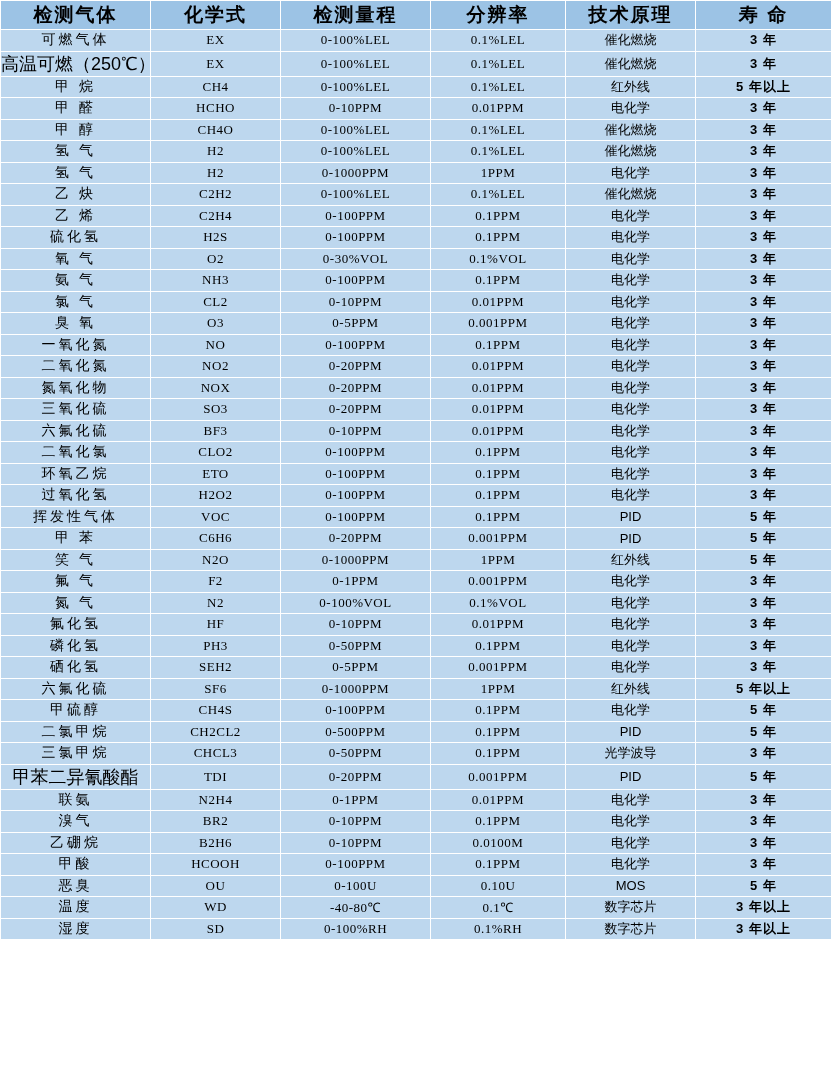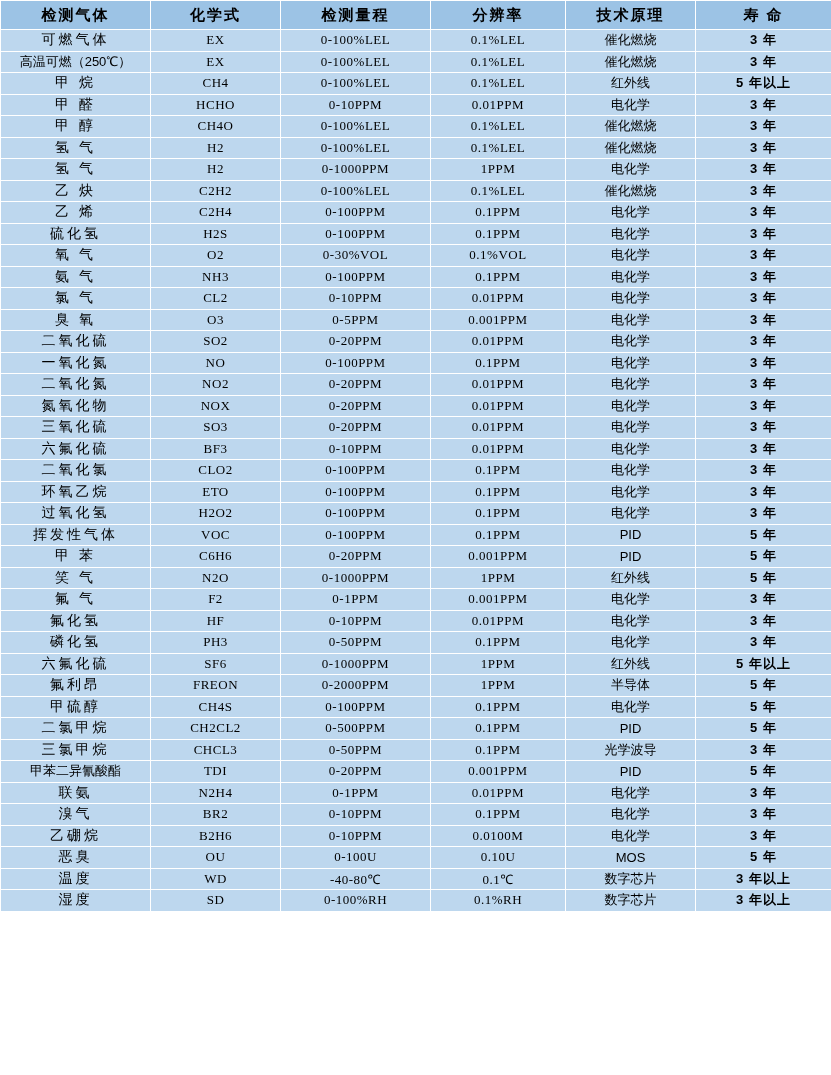--- a/index.html
+++ b/index.html
@@ -27,37 +27,37 @@
     text-align: center;
     vertical-align: middle;
     color: #000000;
     padding: 0;
     overflow: hidden;
     white-space: nowrap;
   }
   #gas-table thead th {
     background: #9cc3e5;
     height: 28px;
-    font-size: 15px;
+    font-size: 19px;
     font-weight: bold;
     letter-spacing: 2px;
   }
   #gas-table tbody td {
     background: #bdd7ee;
     height: 20.5px;
     font-size: 13px;
     font-weight: normal;
   }
   #gas-table tbody td.name {
     letter-spacing: 3px;
     font-size: 14px;
   }
   #gas-table tbody td.name.tight {
     letter-spacing: 0px;
-    font-size: 13px;
+    font-size: 18px;
   }
   #gas-table tbody td.mono {
     font-family: "Liberation Serif", serif;
     font-size: 13px;
     letter-spacing: 0.5px;
   }
   #gas-table tbody td.life {
     letter-spacing: 1px;
     font-weight: bold;
   }
@@ -191,28 +191,20 @@
       </tr>
       <tr>
         <td class="name">臭 氧</td>
         <td class="mono">O3</td>
         <td class="mono">0-5PPM</td>
         <td class="mono">0.001PPM</td>
         <td class="principle">电化学</td>
         <td class="life">3 年</td>
       </tr>
       <tr>
-        <td class="name">二氧化硫</td>
-        <td class="mono">SO2</td>
-        <td class="mono">0-20PPM</td>
-        <td class="mono">0.01PPM</td>
-        <td class="principle">电化学</td>
-        <td class="life">3 年</td>
-      </tr>
-      <tr>
         <td class="name">一氧化氮</td>
         <td class="mono">NO</td>
         <td class="mono">0-100PPM</td>
         <td class="mono">0.1PPM</td>
         <td class="principle">电化学</td>
         <td class="life">3 年</td>
       </tr>
       <tr>
         <td class="name">二氧化氮</td>
         <td class="mono">NO2</td>
@@ -295,52 +287,60 @@
       </tr>
       <tr>
         <td class="name">氟 气</td>
         <td class="mono">F2</td>
         <td class="mono">0-1PPM</td>
         <td class="mono">0.001PPM</td>
         <td class="principle">电化学</td>
         <td class="life">3 年</td>
       </tr>
       <tr>
+        <td class="name">氮 气</td>
+        <td class="mono">N2</td>
+        <td class="mono">0-100%VOL</td>
+        <td class="mono">0.1%VOL</td>
+        <td class="principle">电化学</td>
+        <td class="life">3 年</td>
+      </tr>
+      <tr>
         <td class="name">氟化氢</td>
         <td class="mono">HF</td>
         <td class="mono">0-10PPM</td>
         <td class="mono">0.01PPM</td>
         <td class="principle">电化学</td>
         <td class="life">3 年</td>
       </tr>
       <tr>
         <td class="name">磷化氢</td>
         <td class="mono">PH3</td>
         <td class="mono">0-50PPM</td>
         <td class="mono">0.1PPM</td>
+        <td class="principle">电化学</td>
+        <td class="life">3 年</td>
+      </tr>
+      <tr>
+        <td class="name">硒化氢</td>
+        <td class="mono">SEH2</td>
+        <td class="mono">0-5PPM</td>
+        <td class="mono">0.001PPM</td>
         <td class="principle">电化学</td>
         <td class="life">3 年</td>
       </tr>
       <tr>
         <td class="name">六氟化硫</td>
         <td class="mono">SF6</td>
         <td class="mono">0-1000PPM</td>
         <td class="mono">1PPM</td>
         <td class="principle">红外线</td>
         <td class="life">5 年以上</td>
       </tr>
       <tr>
-        <td class="name">氟利昂</td>
-        <td class="mono">FREON</td>
-        <td class="mono">0-2000PPM</td>
-        <td class="mono">1PPM</td>
-        <td class="principle">半导体</td>
-        <td class="life">5 年</td>
-      </tr>
-      <tr>
         <td class="name">甲硫醇</td>
         <td class="mono">CH4S</td>
         <td class="mono">0-100PPM</td>
         <td class="mono">0.1PPM</td>
         <td class="principle">电化学</td>
         <td class="life">5 年</td>
       </tr>
       <tr>
         <td class="name">二氯甲烷</td>
         <td class="mono">CH2CL2</td>
@@ -379,20 +379,28 @@
         <td class="mono">0-10PPM</td>
         <td class="mono">0.1PPM</td>
         <td class="principle">电化学</td>
         <td class="life">3 年</td>
       </tr>
       <tr>
         <td class="name">乙硼烷</td>
         <td class="mono">B2H6</td>
         <td class="mono">0-10PPM</td>
         <td class="mono">0.0100M</td>
+        <td class="principle">电化学</td>
+        <td class="life">3 年</td>
+      </tr>
+      <tr>
+        <td class="name">甲酸</td>
+        <td class="mono">HCOOH</td>
+        <td class="mono">0-100PPM</td>
+        <td class="mono">0.1PPM</td>
         <td class="principle">电化学</td>
         <td class="life">3 年</td>
       </tr>
       <tr>
         <td class="name">恶臭</td>
         <td class="mono">OU</td>
         <td class="mono">0-100U</td>
         <td class="mono">0.10U</td>
         <td class="principle">MOS</td>
         <td class="life">5 年</td>

